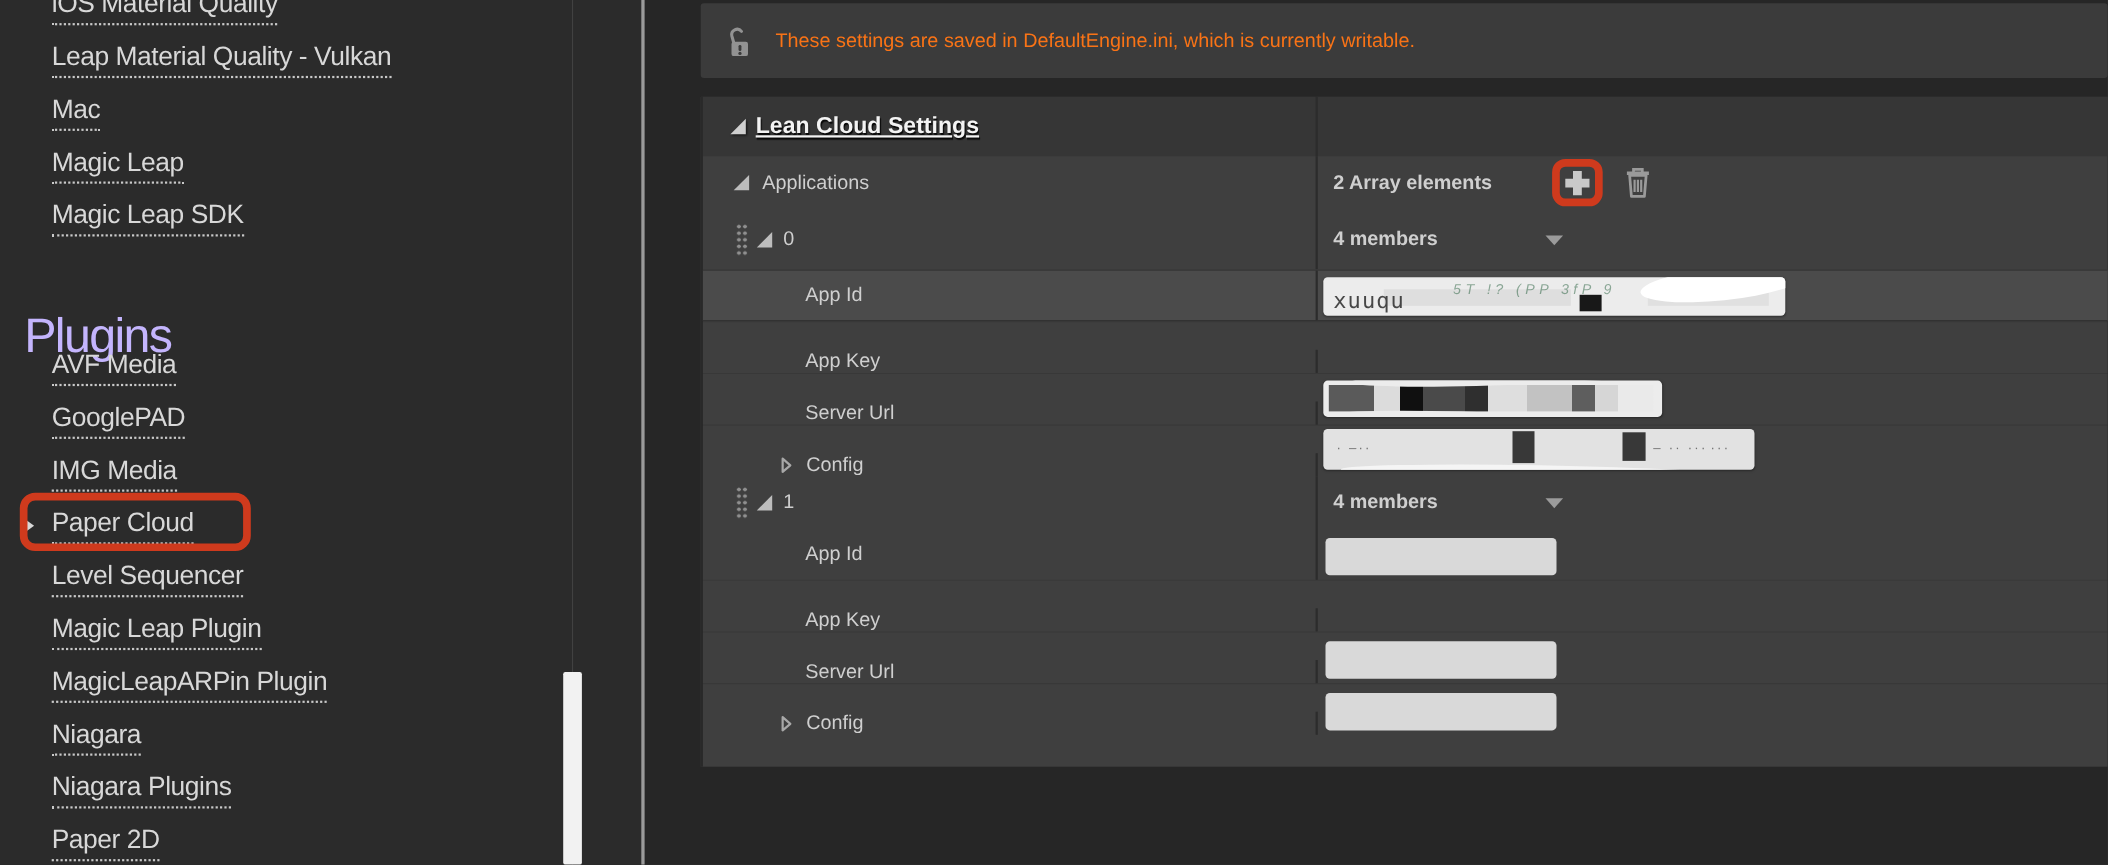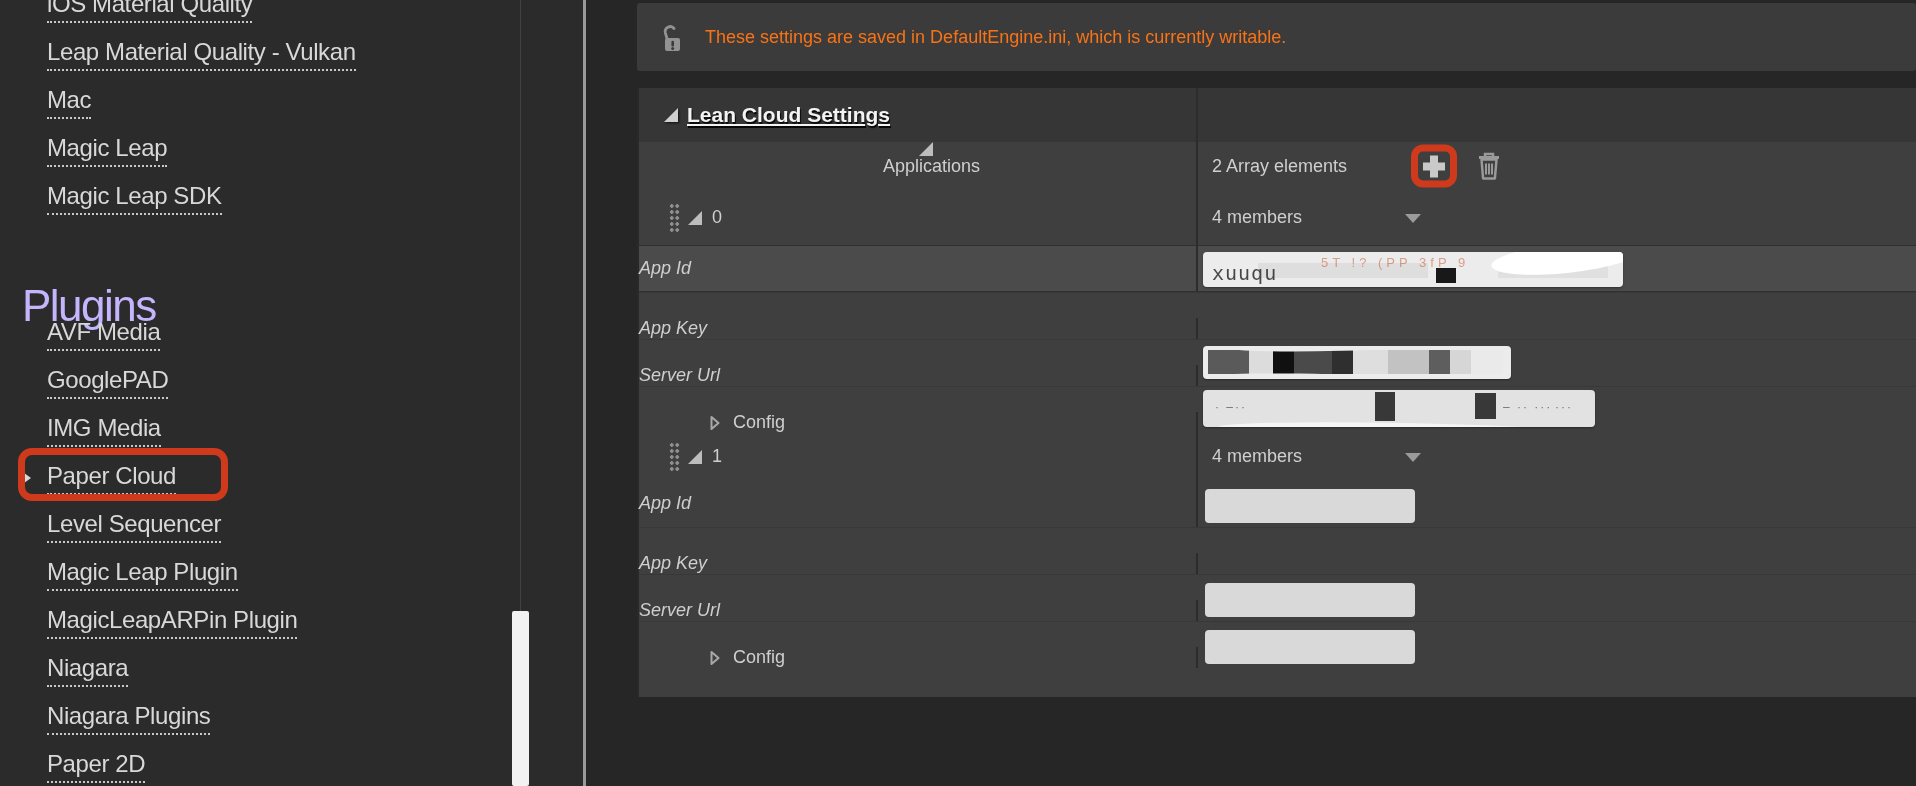--- a/index.html
+++ b/index.html
@@ -27,57 +27,57 @@
   #panel{position:absolute;left:637px;top:88px;width:1279px;height:609px;background:#3f3f3f;
          border-left:2px solid #292929;box-sizing:border-box;}
   .prow{position:relative;display:flex;box-sizing:border-box;}
   .pleft{width:559px;flex:none;display:flex;align-items:center;box-sizing:border-box;
          border-right:2px solid #2c2c2c;color:#cfcfcf;font-size:18px;white-space:nowrap;}
   .pright{flex:1;position:relative;display:flex;align-items:center;color:#cfcfcf;font-size:18px;}
   .row-header{height:54px;background:#363636;}
   .row-header .pleft{padding-left:25px;font-weight:bold;font-size:21px;color:#f3f3f3;
          text-shadow:1px 2px 1px rgba(0,0,0,0.85);text-decoration:underline;}
   .row-apps{height:48px;}
-  .row-apps .pleft{padding-left:28px;flex-direction:column;}
+  .row-apps .pleft{padding-left:28px;}
   .row-idx{height:55px;}
   .row-idx .pleft{padding-left:30px;}
   .row-field{height:47px;}
-  .row-field .pleft{font-style:italic;}
+  .row-field .pleft{padding-left:93px;}
   .row-config{height:47px;}
   .row-config .pleft{padding-left:70px;}
   .row-idx2{height:47px;}
   .row-idx2 .pleft{padding-left:30px;}
   .sub{border-top:1px solid rgba(0,0,0,0.10);align-items:flex-end;}
   .selected{background:#4b4b4b;border-top:1px solid #303030;border-bottom:1px solid #303030;}
   .filler{height:29px;}
 
   .tri-exp{width:0;height:0;border-left:14px solid transparent;border-bottom:14px solid #bdbdbd;flex:none;}
   .row-header .tri-exp{border-bottom-color:#cfcfcf;margin-right:9px;filter:drop-shadow(1px 1px 1px rgba(0,0,0,0.7));}
   .row-apps .tri-exp{margin-right:12px;}
   .tri-sm{margin-right:10px;}
   .grip{width:11px;height:30px;margin-right:8px;flex:none;
         background-image:radial-gradient(circle,#8f8f8f 1.6px,transparent 1.9px);background-size:5.5px 6px;}
   .dd-arrow{position:absolute;left:207px;top:50%;margin-top:-4px;width:0;height:0;
         border-left:8px solid transparent;border-right:8px solid transparent;border-top:9px solid #9b9b9b;cursor:pointer;}
-  .vtext{padding-left:14px;}
+  .vtext{padding-left:14px;font-weight:bold;}
 
   .plus-wrap{position:absolute;left:213px;top:50%;transform:translateY(-50%);width:46px;height:43px;
         box-sizing:border-box;border:7px solid #cf3a1d;border-radius:12px;display:flex;align-items:center;justify-content:center;}
   .trash-btn{position:absolute;left:277px;top:50%;transform:translateY(-50%);cursor:pointer;line-height:0;}
 
   .vbox{position:absolute;border-radius:4px;overflow:hidden;background:#ececec;box-shadow:0 1px 2px rgba(0,0,0,0.35);cursor:text;}
   .vbox.empty{background:#d9d9d9;box-shadow:none;}
   .box-appid{left:5px;top:6px;width:420px;height:35px;}
   .box-appkey{left:5px;top:7px;width:308px;height:33px;}
   .box-serverurl{left:5px;top:4px;width:392px;height:37px;}
   .box-sm1{left:7px;top:9px;width:210px;height:34px;}
 
   .frag-main{position:absolute;left:9px;bottom:2px;font-size:20px;color:#1f1f1f;opacity:.8;
         font-family:"DejaVu Sans Mono",monospace;letter-spacing:1px;}
-  .frag-faint{position:absolute;left:118px;top:3px;font-size:13px;color:#c2410c;opacity:.45;letter-spacing:4px;white-space:nowrap;}
+  .frag-faint{position:absolute;left:118px;top:3px;font-size:13px;color:#14532d;opacity:.45;letter-spacing:4px;white-space:nowrap;font-style:italic;}
   .patch{position:absolute;background:rgba(0,0,0,0.06);}
   .blk{position:absolute;left:233px;top:16px;width:20px;height:15px;background:#181818;}
   .swoosh{position:absolute;background:#fff;border-radius:50%;}
   .keystrip{position:absolute;left:5px;top:4px;right:8px;bottom:5px;
         background:linear-gradient(90deg,#5a5a5a 0 14%,#dcdcdc 14% 22%,#101010 22% 29%,#4a4a4a 29% 42%,
         #2f2f2f 42% 49%,#dedede 49% 61%,#c2c2c2 61% 75%,#5e5e5e 75% 82%,#d6d6d6 82% 89%,#eaeaea 89% 100%);}
   .darkpatch{position:absolute;background:#383838;}
   .smark{position:absolute;font-size:12px;color:#4a4a4a;opacity:.75;letter-spacing:2px;}
 </style>
 </head>

